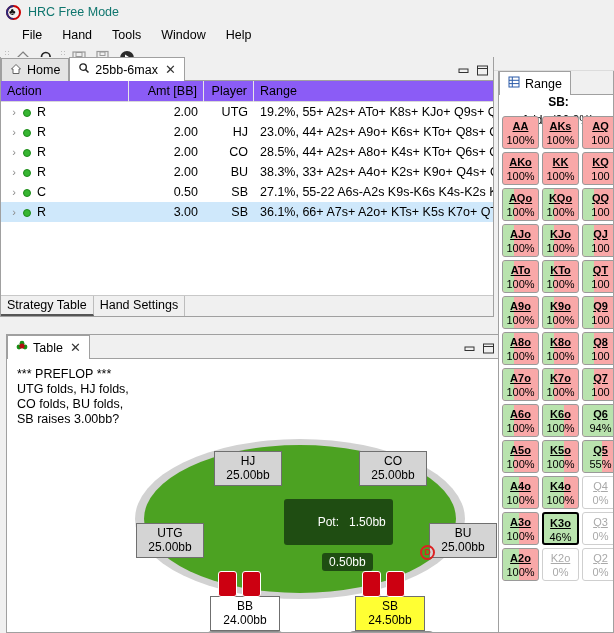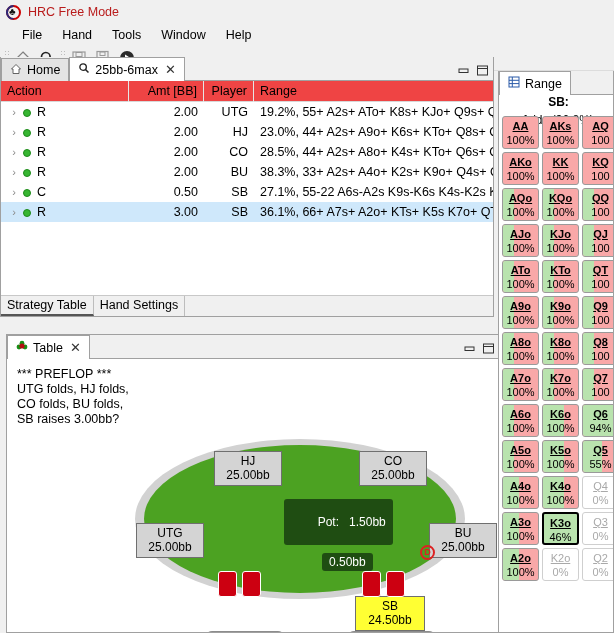--- a/index.html
+++ b/index.html
@@ -21,21 +21,21 @@
   }
   .app-icon { width: 15px; height: 15px; position: relative; }
   .app-icon .ring {
     position:absolute; inset:0; border-radius:50%;
     border:2px solid #c00; box-sizing:border-box;
   }
   .app-icon .ring.half {
     border-color:#2a2a7a; clip-path: polygon(0 0, 50% 0, 50% 100%, 0 100%);
   }
   .app-icon .club { position:absolute; left:3px; top:2px; font-size:10px; line-height:10px; color:#111; }
-  .title-text { font-size: 12.5px; color:#b91c1c; }
+  .title-text { font-size: 12.5px; color:#0f766e; }
 
   
   .menubar { height: 22px; display:flex; align-items:center; padding-left: 20px; gap: 16px; background:#f0f0f0; }
   .menu-item { font-size: 12.5px; padding: 2px 2px; cursor: default; }
 
   
   .toolbar { height: 25px; display:flex; align-items:center; padding-left: 4px; gap: 2px;
              background:#f0f0f0; border-bottom: 1px solid #dcdcdc; }
   .tb-grip { width:5px; height:16px; margin-right:1px;
     background-image: radial-gradient(#b0b0b0 40%, transparent 41%);
@@ -53,21 +53,21 @@
   .tab.active { background:#fff; height:24px; top:1px; z-index:2; }
   .tab .tab-close { font-size: 13px; color:#333; margin-left:2px; }
   .panel-btns { position:absolute; right:4px; bottom:3px; display:flex; gap:6px; }
   .pbtn { width:13px; height:13px; display:flex; align-items:center; justify-content:center; }
 
   
   #strategy-panel { left:0; top:57px; width:494px; height:260px; background:#fff;
                     border:1px solid #a0a0a0; border-top:none; }
   #strategy-panel .tabstrip { background:#f0f0f0; }
   .grid-head { display:flex; height:21px; align-items:center;
-               border-bottom:1px solid #d8d8d8; background:#ef4444; font-size:12.5px; }
+               border-bottom:1px solid #d8d8d8; background:#8b5cf6; font-size:12.5px; }
   .grid-head .cell { padding: 0 6px; border-right:1px solid #e6e6e6; height:21px; line-height:21px; }
   .col-action { width:128px; }
   .col-amt { width:75px; text-align:right; }
   .col-player { width:50px; text-align:right; }
   .col-range { flex:1; border-right:none !important; overflow:hidden; white-space:nowrap; }
   .row { display:flex; height:20px; align-items:center; font-size:12.5px; background:#fff; }
   .row.selected { background:#cfe8fb; }
   .row .cell { height:20px; line-height:20px; padding:0 6px; overflow:hidden; white-space:nowrap; }
   .expander { display:inline-block; width:14px; color:#8a8a8a; font-size:11px; text-align:center; }
   .dot { display:inline-block; width:8px; height:8px; border-radius:50%;
@@ -323,20 +323,24 @@
         <span class="st">25.00bb</span>
       </div>
       <div class="seat" style="left:129px; top:164px; width:68px;">
         <span class="nm">UTG</span>
         <span class="st">25.00bb</span>
       </div>
       <div class="seat" style="left:422px; top:164px; width:68px;">
         <span class="nm">BU</span>
         <span class="st">25.00bb</span>
       </div>
+      <div class="seat bb" style="left:203px; top:237px; width:70px;">
+        <span class="nm">BB</span>
+        <span class="st">24.00bb</span>
+      </div>
       <div class="seat hero" style="left:348px; top:237px; width:70px;">
         <span class="nm">SB</span>
         <span class="st">24.50bb</span>
       </div>
 
       <div class="card" style="left:211px; top:212px;"></div>
       <div class="card" style="left:235px; top:212px;"></div>
       <div class="card" style="left:355px; top:212px;"></div>
       <div class="card" style="left:379px; top:212px;"></div>
 

